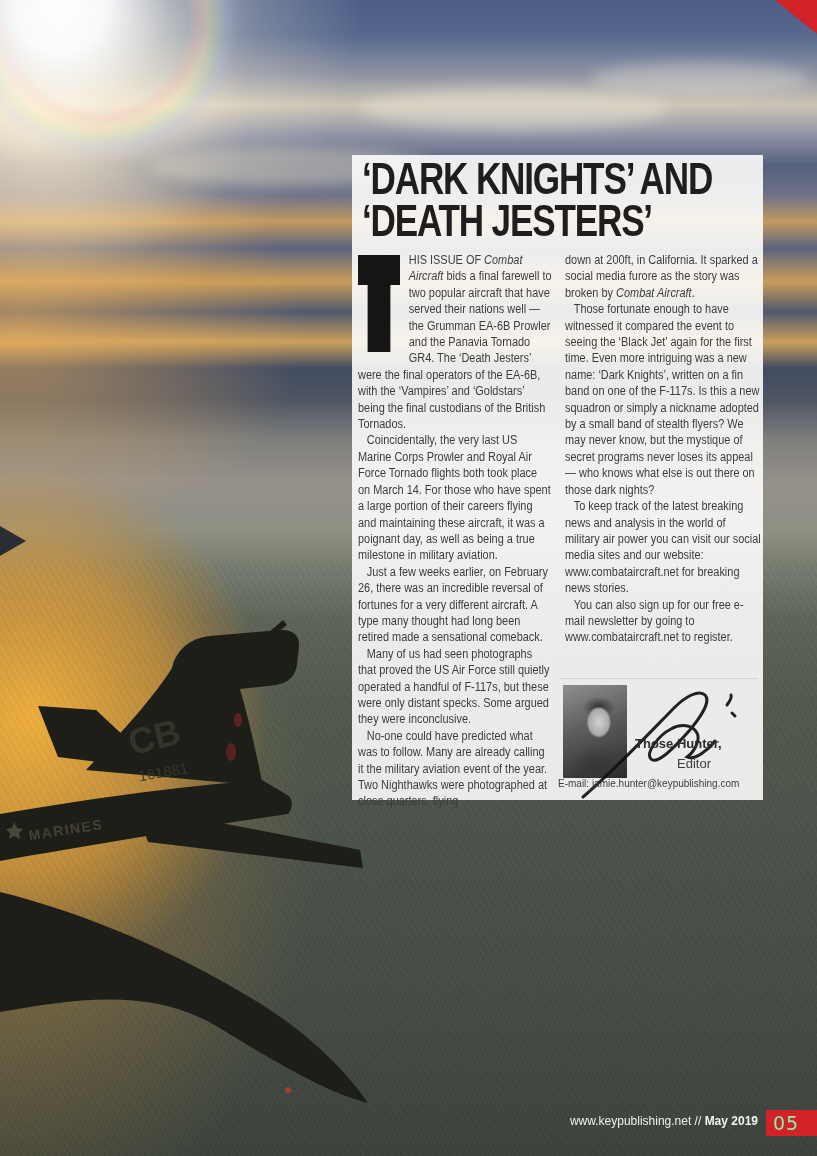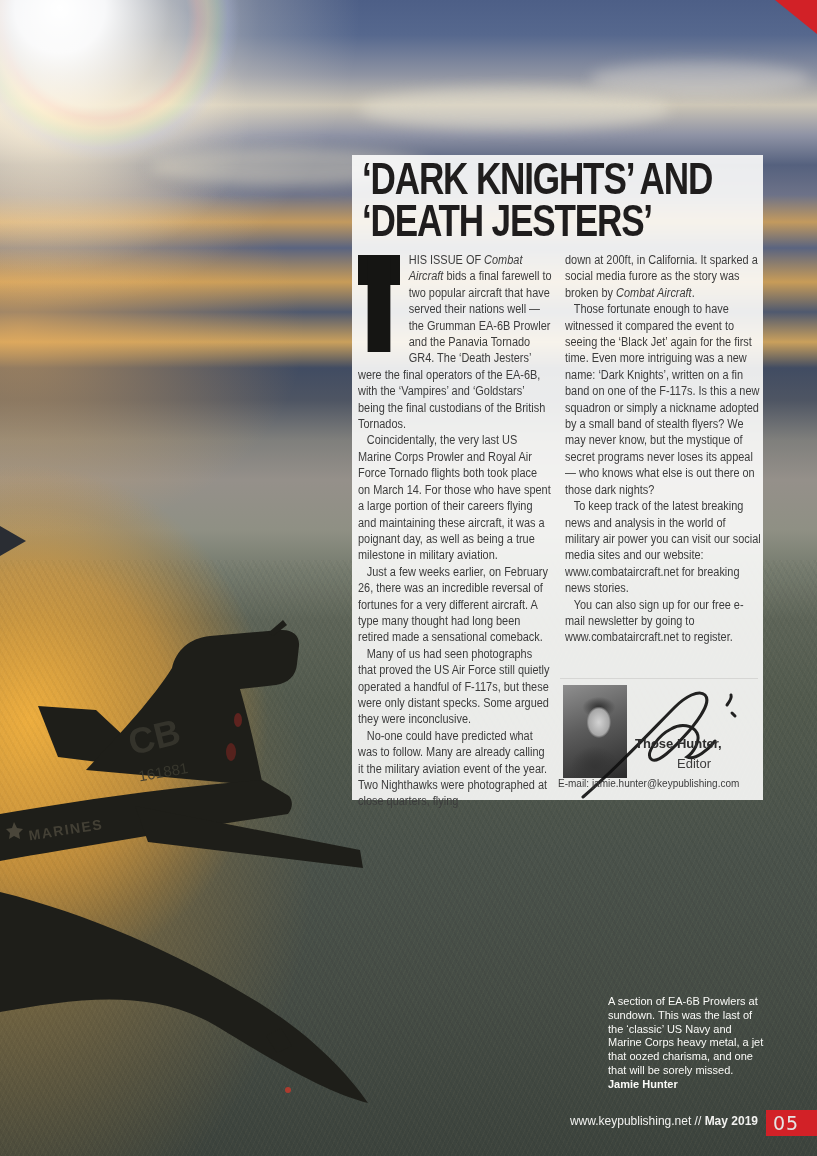--- a/index.html
+++ b/index.html
@@ -30,21 +30,21 @@
       repeating-linear-gradient(115deg, rgba(255,230,170,0.05) 0 1px, rgba(0,0,0,0) 1px 4px),
       repeating-linear-gradient(60deg, rgba(0,0,0,0.05) 0 2px, rgba(0,0,0,0) 2px 6px);}
   .aircraft{position:absolute;left:0;top:0;}
   .aircraft text{font-family:"Liberation Sans",sans-serif;}
 
   
   .corner-flag{position:absolute;top:0;right:0;width:42px;height:34px;
     clip-path:polygon(0 0,100% 0,100% 100%);}
   .footer-line{position:absolute;top:1114px;right:59px;color:#f2f2f0;font-size:12px;white-space:nowrap;}
   .footer-line b{font-weight:bold;text-align:right;}
-  .page-badge{position:absolute;top:1110px;right:0;width:51px;height:26px;color:#e5e5e5;
+  .page-badge{position:absolute;top:1110px;right:0;width:51px;height:26px;color:#86efac;
     font-family:"DejaVu Sans",sans-serif;font-weight:400;font-size:19px;line-height:26px;
     padding-left:7px;box-sizing:border-box;letter-spacing:1px;}
 
   
   .panel{position:absolute;left:352px;top:155px;width:411px;height:645px;
          background:rgba(252,252,251,0.9);}
   .headline{position:absolute;left:10px;top:3px;color:#1f1d1d;font-weight:bold;
     font-size:45px;line-height:42px;letter-spacing:-1.5px;white-space:nowrap;
     transform:scaleX(0.78);transform-origin:left top;}
   .col{position:absolute;top:97px;font-size:12.5px;line-height:16.4px;color:#3c3c3c;
@@ -143,20 +143,19 @@
         <path d="M8,132 C45,100 80,62 100,42 C110,32 124,24 130,30 C136,36 126,52 114,66 C98,84 82,100 76,94 C70,88 84,70 96,64 C106,58 118,60 122,68 C126,76 118,88 112,92 C120,96 134,84 140,76"></path>
         <path d="M152,40 C155,36 157,33 156,30"></path>
         <path d="M157,48 l3,3"></path>
       </g>
     </svg>
     <div class="editor-name">Those Hunter,</div>
     <div class="editor-role">Editor</div>
     <div class="editor-email">E-mail: jamie.hunter@keypublishing.com</div>
   </div>
 
-  <div class="photo-caption"><span>A section of EA-6B Prowlers at sundown. This was the last of the ‘classic’ US Navy and Marine Corps heavy metal, a jet that oozed charisma, and one that will be sorely missed. </span><b>Jamie Hunter</b></div>
 
   <div class="footer-line"><span>www.keypublishing.net // </span><b>May 2019</b></div>
   <div class="page-badge" style="background: rgb(210, 33, 39);">05</div>
 
   <div class="corner-flag" style="background: rgb(210, 33, 39);"></div>
 
 </div>
 
 </body></html>

